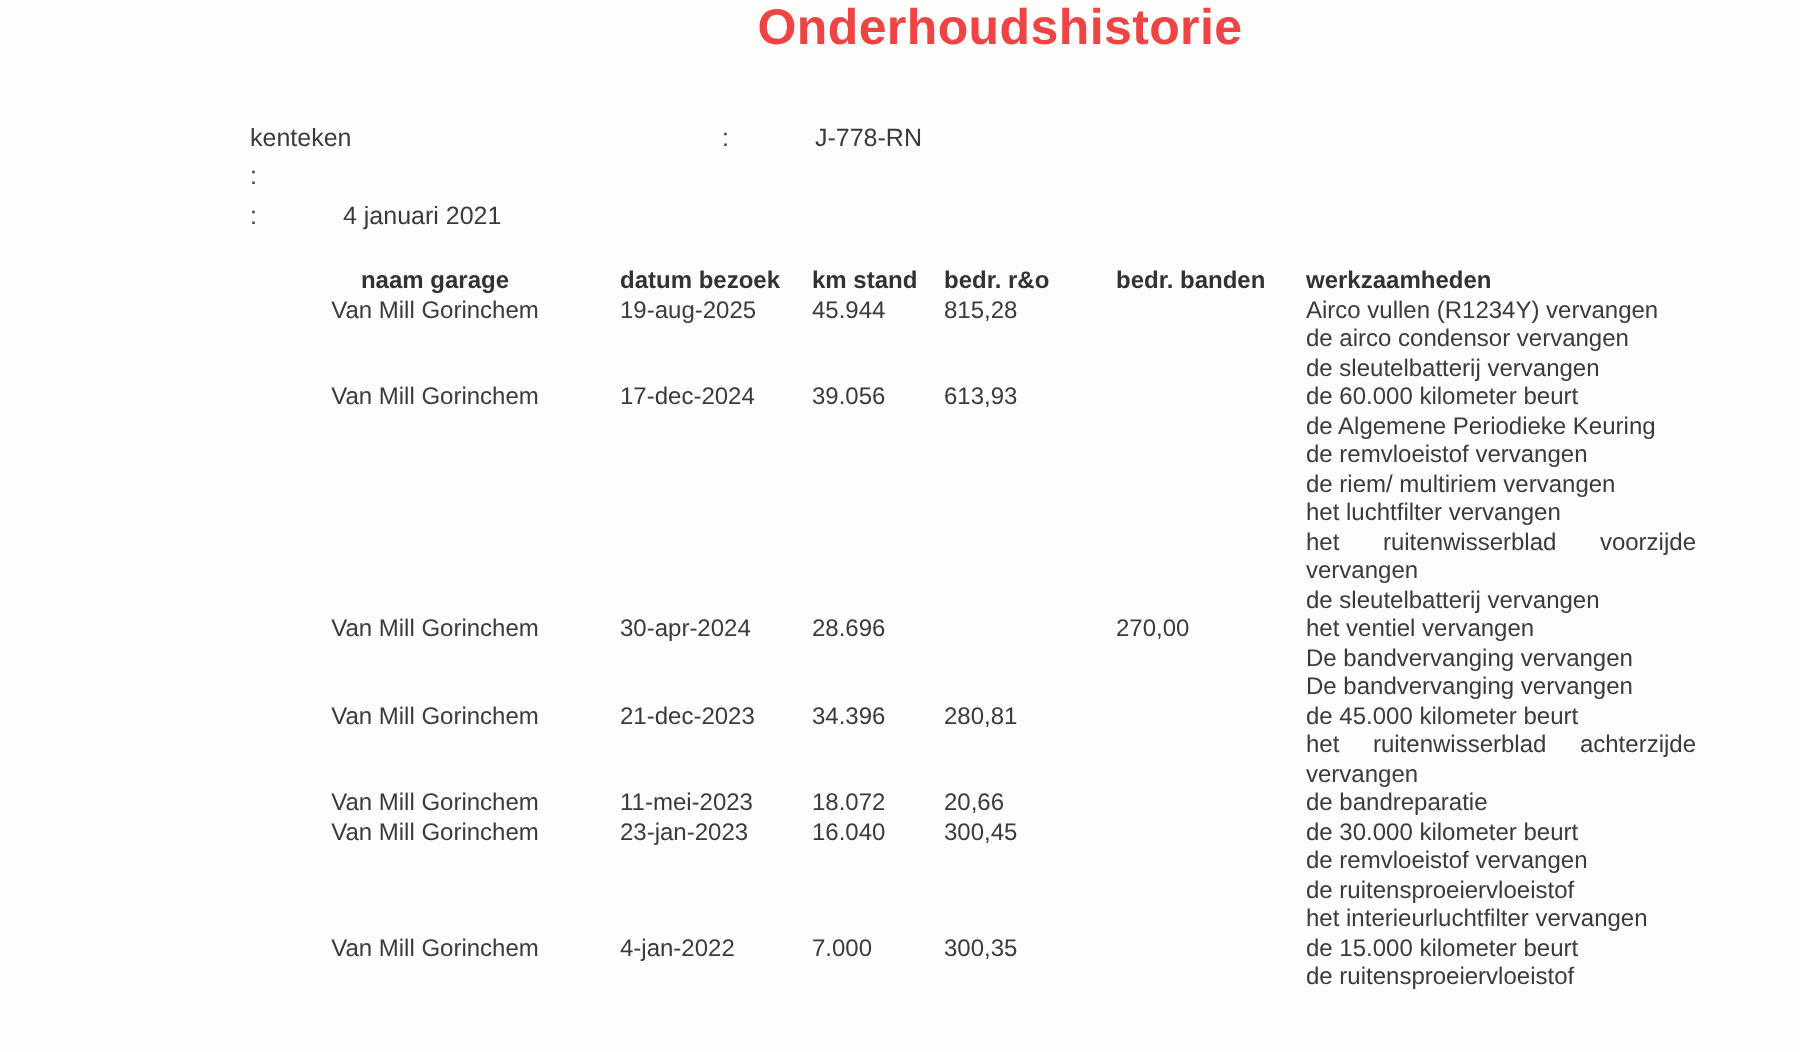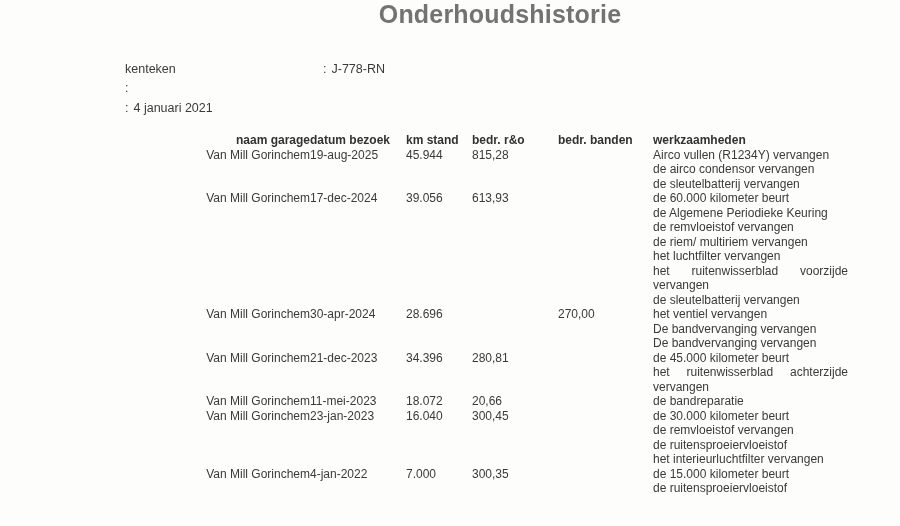--- a/index.html
+++ b/index.html
@@ -23,32 +23,32 @@
   .title {
     position: absolute;
     top: 0;
     left: 100px;
     width: 800px;
     margin: 0;
     text-align: center;
     font-size: 25px;
     line-height: 29px;
     font-weight: 700;
-    color: #737373;
+    color: #ef4444;
     letter-spacing: 0.2px;
   }
   .details {
     position: absolute;
     left: 125px;
     top: 60px;
     font-size: 12.5px;
     line-height: 19.3px;
     color: #3a3a3a;
   }
-  .detail-row { display: flex; }
+  .detail-row { display: flex; gap: 38px; }
   .d-label { width: 198px; flex: none; }
   .d-colon { flex: none; }
   .d-value { margin-left: 5px; }
 
   table.history {
     position: absolute;
     left: 125px;
     top: 133px;
     border-collapse: collapse;
     table-layout: fixed;
@@ -60,21 +60,21 @@
     padding: 0;
     margin: 0;
     vertical-align: top;
     font-weight: normal;
     white-space: normal;
   }
   .history thead th {
     font-weight: 700;
     color: #323232;
   }
-  .c-garage { text-align: right; }
+  .c-garage { text-align: center; }
   .c-date, .c-km, .c-ro, .c-banden { text-align: left; }
   .c-werk { text-align: left; padding-left: 7px !important; }
   th.c-banden { padding-right: 9px !important; }
   .work-line { text-align: justify; }
 </style>
 </head>
 <body>
 
 <div class="page">
 

